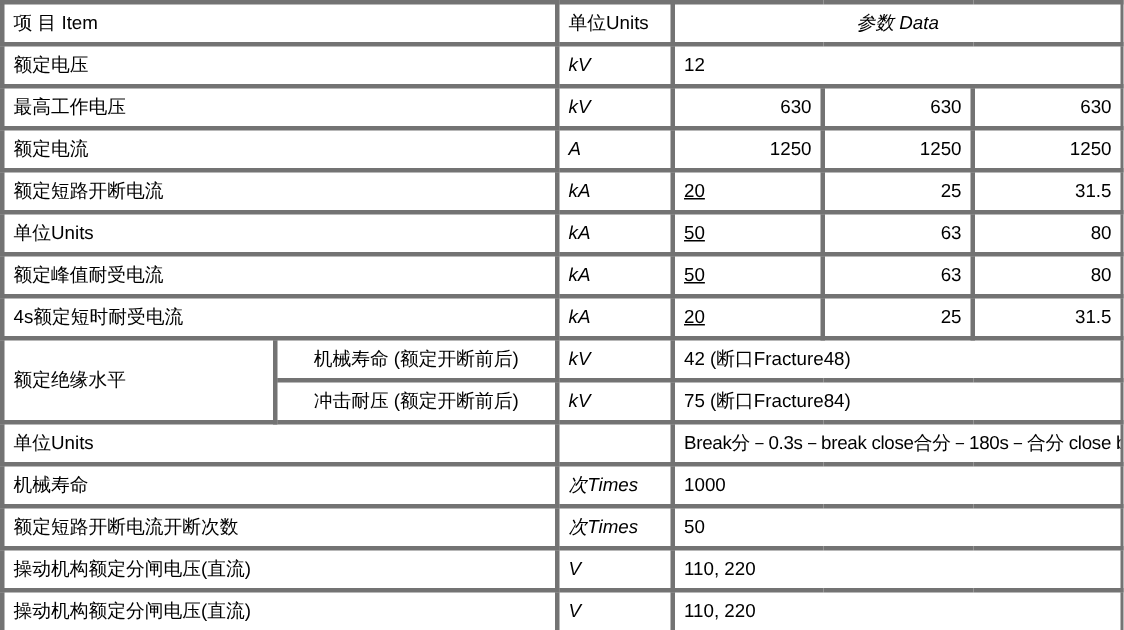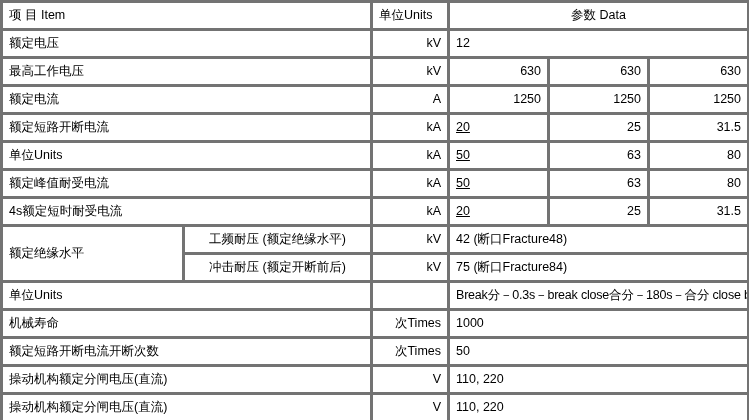--- a/index.html
+++ b/index.html
@@ -25,29 +25,29 @@
     padding: 0 6px;
     vertical-align: middle;
     line-height: 1.15;
     height: 28px;
     box-sizing: border-box;
     white-space: nowrap;
     overflow: hidden;
   }
   .c-item      { width: 182px; }
   .c-sub       { width: 188px; }
-  .c-unit      { width: 77px;  text-align: right; }
+  .c-unit      { width: 77px;  text-align: left; font-style: italic; }
   .c-data      { text-align: left; }
   .c-d1, .c-d2, .c-d3 { width: 100px; text-align: right; }
   .hdr-item {
     text-align: left;
     letter-spacing: 0px;
   }
   .hdr-unit { text-align: left; padding-left: 6px; }
-  .hdr-data { text-align: center; }
+  .hdr-data { text-align: center; font-style: italic; }
   .left-pad { text-align: left; text-decoration: underline; }
   .sub-cell { text-align: center; }
   .merge-label { text-align: left; margin-top: 34px; }
   .seq-cell { text-align: left; padding-left: 10px; font-size: 12px; }
   .tight { letter-spacing: -0.2px; }
 </style>
 </head>
 <body>
 
 <table class="spec">
@@ -116,21 +116,21 @@
   <tr>
     <td class="merge-label" colspan="2">4s额定短时耐受电流</td>
     <td class="c-unit">kA</td>
     <td class="c-d1 left-pad">20</td>
     <td class="c-d2">25</td>
     <td class="c-d3">31.5</td>
   </tr>
 
   <tr>
     <td rowspan="2" class="merge-label">额定绝缘水平</td>
-    <td class="sub-cell">工频耐压 (额定绝缘水平)</td>
+    <td class="sub-cell">机械寿命 (额定开断前后)</td>
     <td class="c-unit">kV</td>
     <td class="c-data" colspan="3">42 (断口Fracture48)</td>
   </tr>
 
   <tr>
     <td class="sub-cell">冲击耐压 (额定开断前后)</td>
     <td class="c-unit">kV</td>
     <td class="c-data" colspan="3">75 (断口Fracture84)</td>
   </tr>
 

